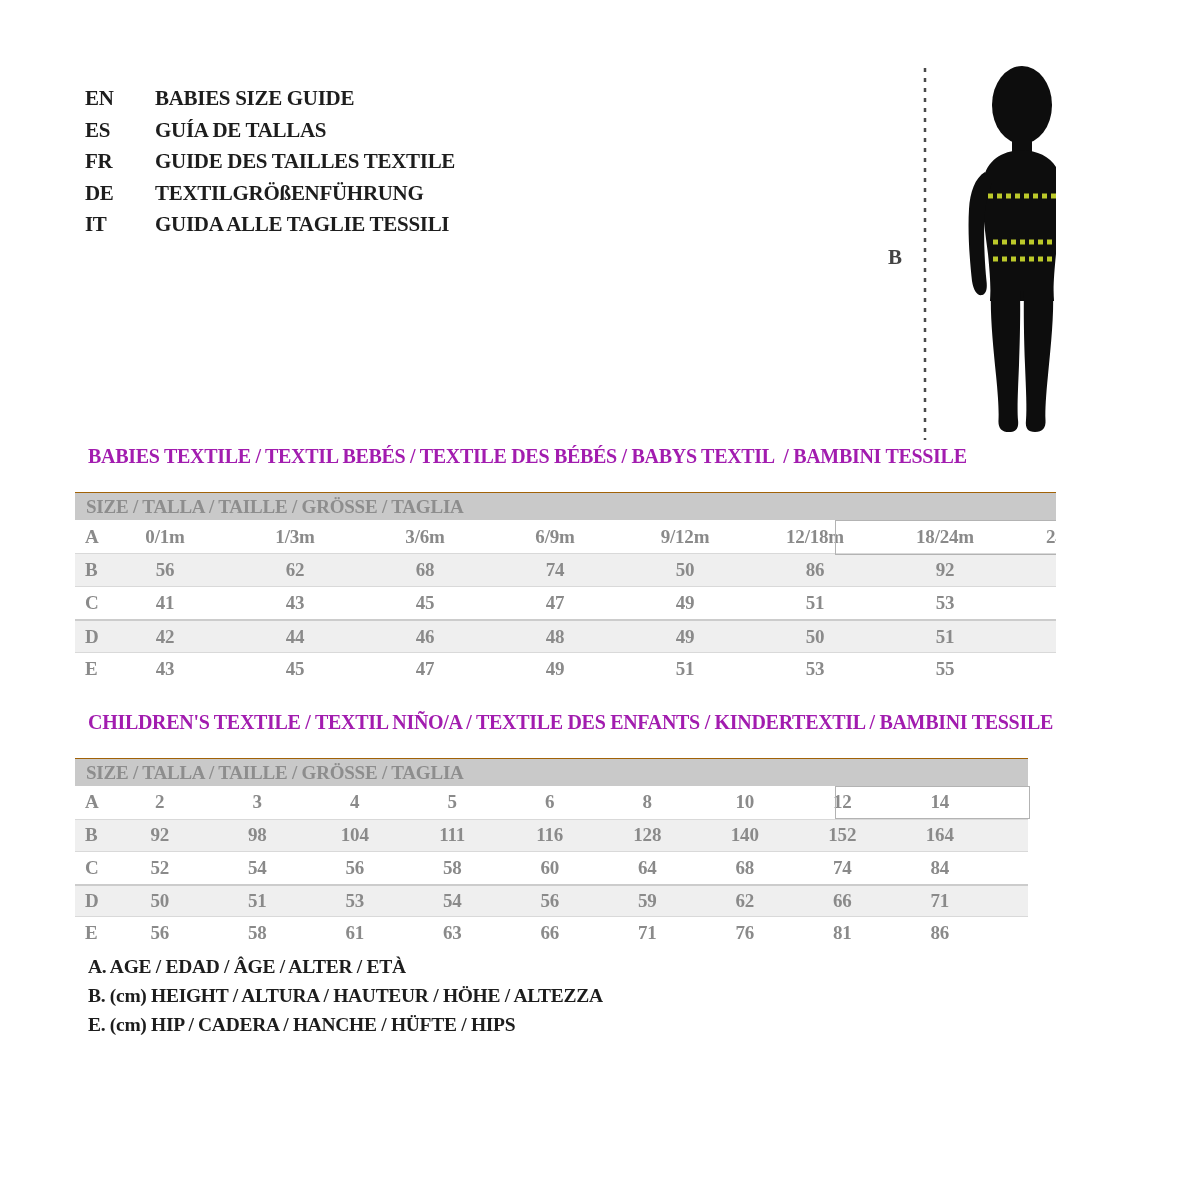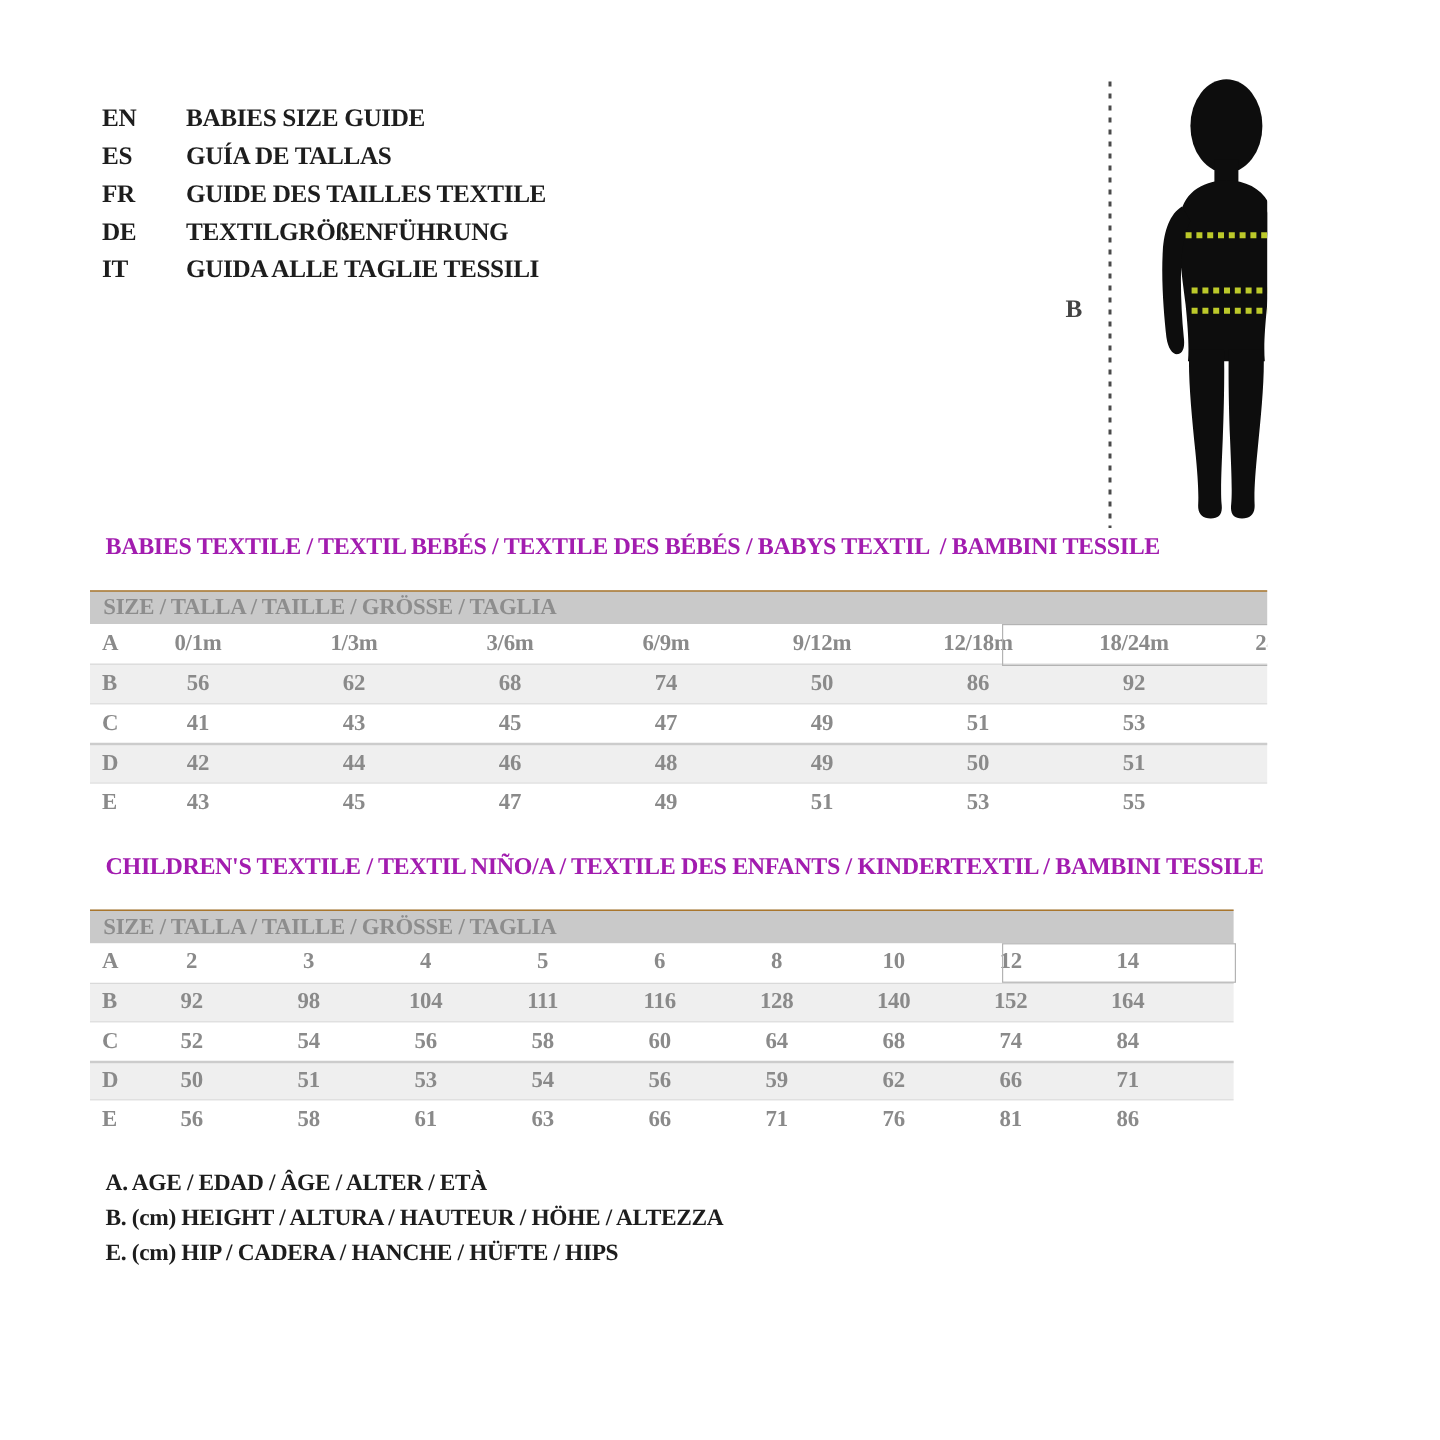--- a/index.html
+++ b/index.html
@@ -41,21 +41,21 @@
   .tbody .trow:not(:first-child){border-top:1px solid #d9d9d9;}
   .tbody .trow:nth-child(4){border-top:2px solid #cccccc;}
   .rlabel{font-size:19px;font-weight:700;color:#8a8a8a;padding-left:10px;letter-spacing:-0.2px;}
   .cell{font-size:19px;font-weight:700;color:#8a8a8a;text-align:center;letter-spacing:-0.2px;}
 
   .sel-box{position:absolute;border:1px solid #b3b3b3;background:transparent;pointer-events:none;}
   .babies-sel{left:760px;top:28px;width:328px;height:33px;}
   .children-sel{left:760px;top:28px;width:193px;height:31px;}
 
   
-  .legend{position:absolute;left:88px;top:972px;}
+  .legend{position:absolute;left:88px;top:952px;}
   .legend-row{height:29px;display:flex;align-items:center;
               font-size:19.5px;font-weight:700;letter-spacing:-0.3px;color:#1d1d1d;}
 </style>
 </head>
 <body>
 
 <div class="page">
 
   <div class="lang">
     <div class="lang-row">

